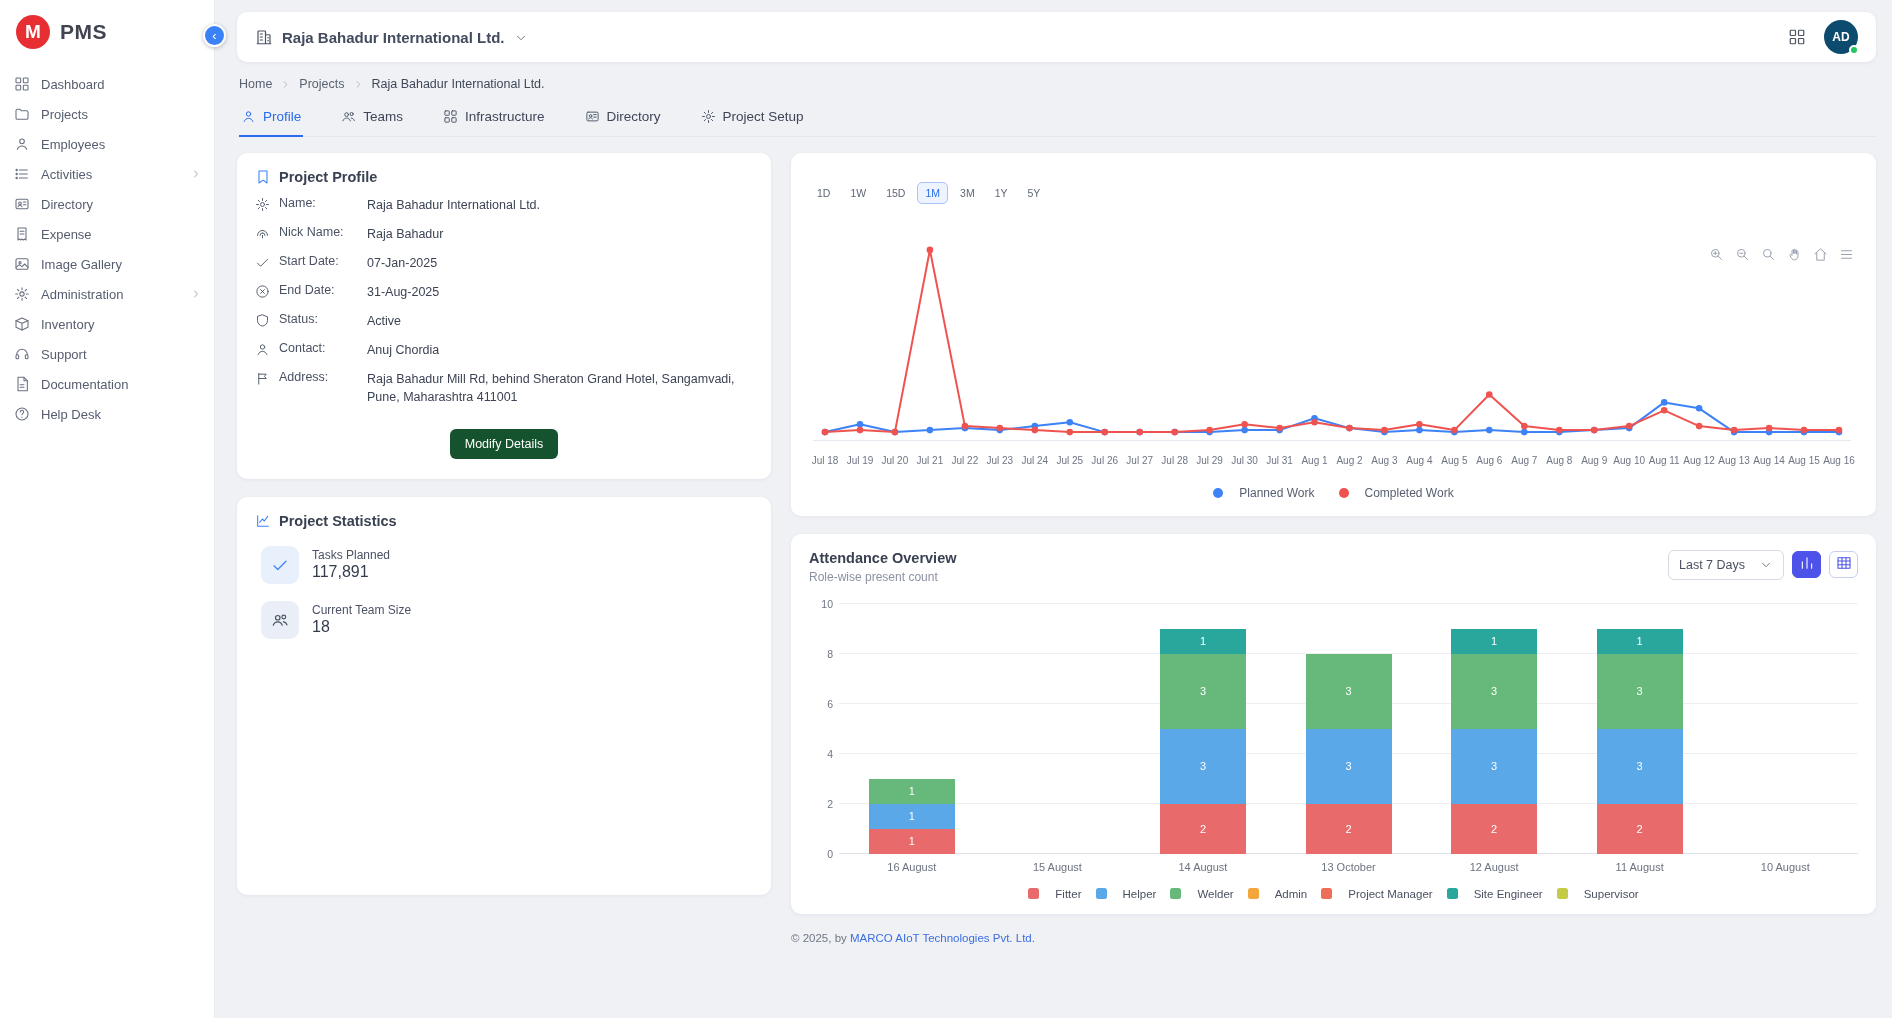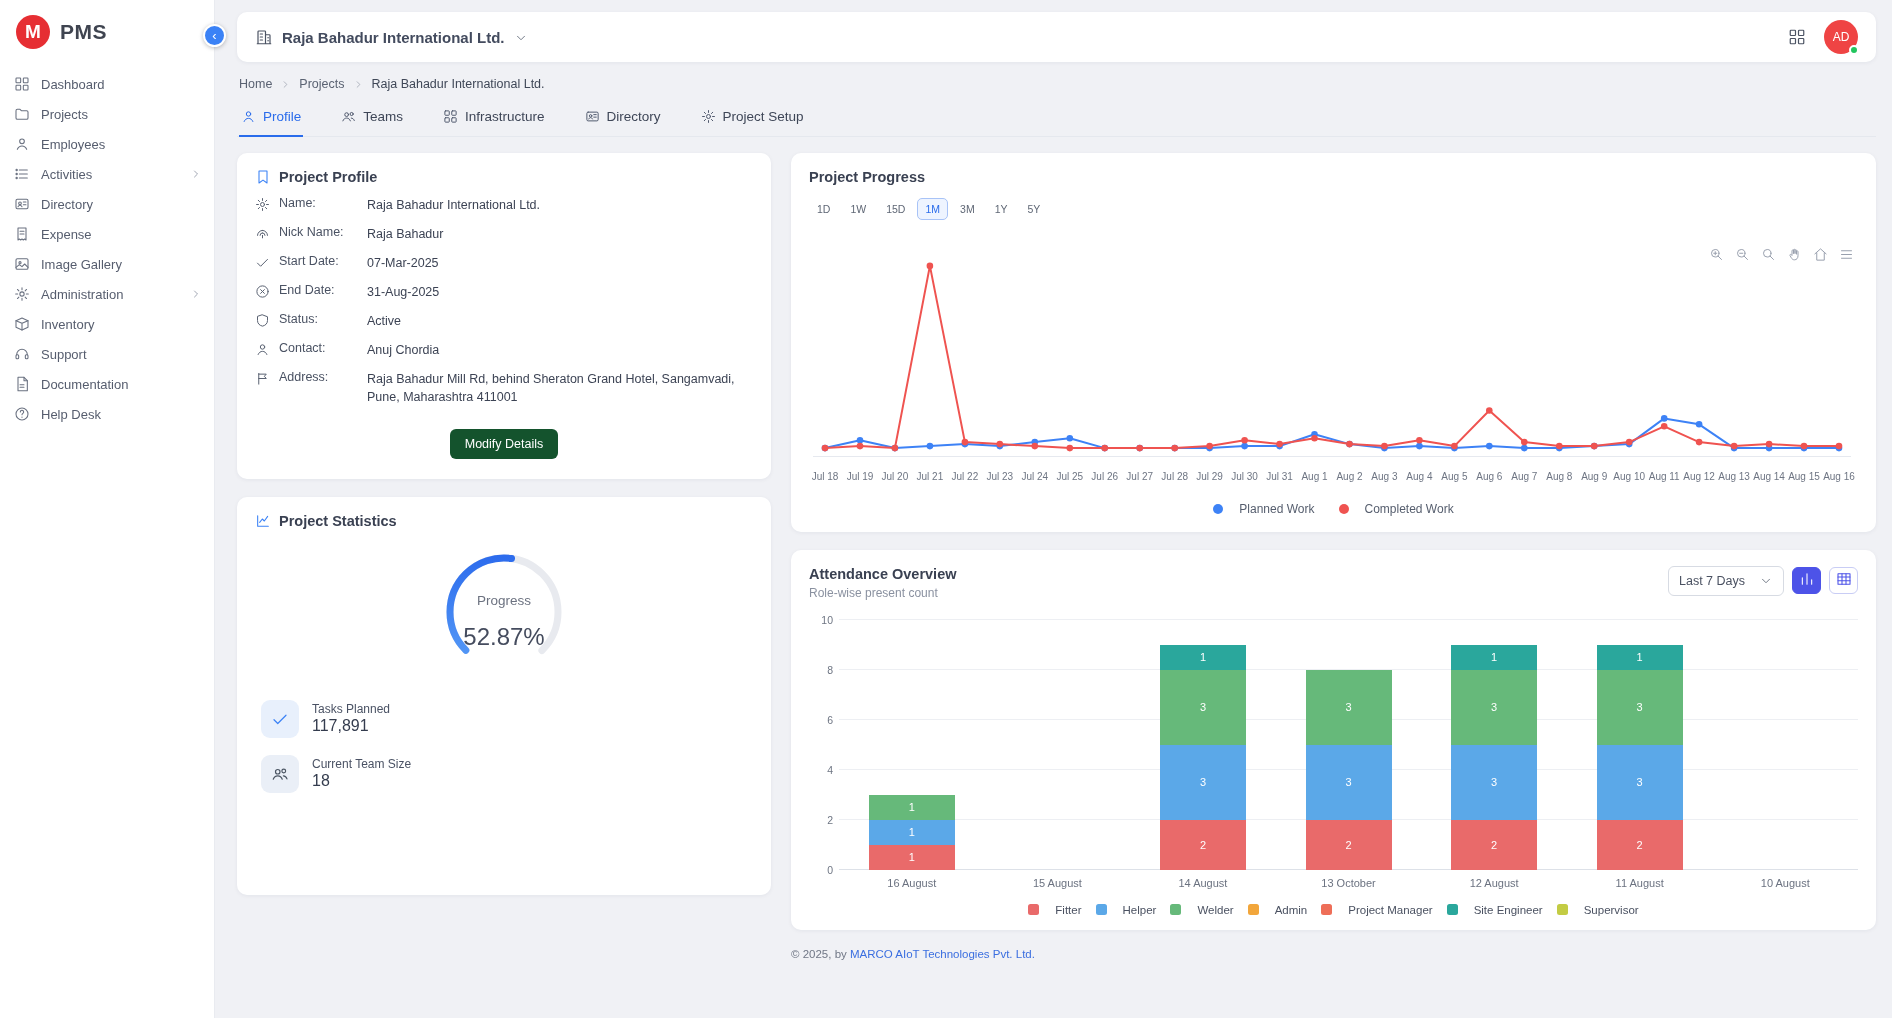--- a/index.html
+++ b/index.html
@@ -22,21 +22,21 @@
 
   
   .main { flex:1; padding:0 16px 0 22px; overflow:hidden; }
   .card { background:#fff; border-radius:10px; box-shadow:0 1px 4px rgba(25,35,60,.06); }
   .topbar { margin-top:12px; height:50px; display:flex; align-items:center; justify-content:space-between; padding:0 18px; }
   .company { display:flex; align-items:center; gap:9px; font-size:15px; font-weight:600; color:#434b5e; cursor:pointer; }
   .company .b-icon { color:#4b5363; display:flex; }
   .company .c-chev { color:#6b7280; display:flex; margin-top:2px; }
   .top-right { display:flex; align-items:center; gap:18px; }
   .apps-icon { color:#4b5363; display:flex; cursor:pointer; }
-  .avatar { position:relative; width:34px; height:34px; border-radius:50%; background:#ef4444; color:#fff; font-size:12px; font-weight:400; display:flex; align-items:center; justify-content:center; cursor:pointer; }
+  .avatar { position:relative; width:34px; height:34px; border-radius:50%; background:#0c4a6e; color:#fff; font-size:12px; font-weight:700; display:flex; align-items:center; justify-content:center; cursor:pointer; }
   .status-dot { position:absolute; right:-1px; bottom:-1px; width:10px; height:10px; border-radius:50%; background:#22c55e; border:2px solid #fff; }
 
   .breadcrumb { display:flex; align-items:center; gap:8px; margin:15px 2px 0; font-size:12.5px; color:#5a6272; }
   .crumb { cursor:pointer; }
   .crumb.last { color:#3f4757; cursor:default; }
   .crumb-sep { color:#9aa0ad; display:flex; }
 
   .tabs { display:flex; gap:36px; margin-top:8px; border-bottom:1.5px solid #e5e8ee; padding:0 2px; }
   .tab { display:flex; align-items:center; gap:7px; padding:10px 2px 11px; font-size:13.5px; color:#3e4657; cursor:pointer; }
   .tab .t-icon { display:flex; color:#515a6e; }
@@ -390,21 +390,21 @@
               </div>
               <div class="p-row">
                 <span class="p-label">
                   <span class="f-icon">
                     <svg viewBox="0 0 24 24" width="15" height="15" fill="none" stroke="currentColor" stroke-width="1.6" stroke-linecap="round" stroke-linejoin="round">
                       <path d="M4 13l5 5L20 7"></path>
                     </svg>
                   </span>
                   <span>Start Date:</span>
                 </span>
-                <span class="p-value">07-Mar-2025</span>
+                <span class="p-value">07-Jan-2025</span>
               </div>
               <div class="p-row">
                 <span class="p-label">
                   <span class="f-icon">
                     <svg viewBox="0 0 24 24" width="15" height="15" fill="none" stroke="currentColor" stroke-width="1.6" stroke-linecap="round" stroke-linejoin="round">
                       <circle cx="12" cy="12" r="9"></circle>
                       <path d="M9 9l6 6M15 9l-6 6"></path>
                     </svg>
                   </span>
                   <span>End Date:</span>
@@ -453,34 +453,20 @@
 
         <section class="card stats-card">
           <div class="card-head">
             <span class="h-icon">
                 <svg viewBox="0 0 24 24" width="16" height="16" fill="none" stroke="currentColor" stroke-width="1.6" stroke-linecap="round" stroke-linejoin="round">
                   <path d="M4 4v16h16"></path>
                   <path d="M7 14l4-5 3 3 5-7"></path>
                 </svg>
               </span>
             <span>Project Statistics</span>
-          </div>
-          <div class="gauge-wrap">
-            <svg id="gauge-svg" width="150" height="138" viewBox="0 0 150 138">
-              <defs>
-                <linearGradient id="gaugeGrad" x1="0%" y1="100%" x2="100%" y2="0%">
-                  <stop offset="0%" stop-color="#2563eb"></stop>
-                  <stop offset="100%" stop-color="#5fa5f9"></stop>
-                </linearGradient>
-              </defs>
-              <circle id="gauge-track" cx="75" cy="67" r="54" fill="none" stroke-width="7" stroke-linecap="round" transform="rotate(135 75 67)" stroke="#e8eaef" stroke-dasharray="254.46900494077323 339.29200658769764"></circle>
-              <circle id="gauge-fill" cx="75" cy="67" r="54" fill="none" stroke="url(#gaugeGrad)" stroke-width="7" stroke-linecap="round" transform="rotate(135 75 67)" stroke-dasharray="134.53776291218682 339.29200658769764"></circle>
-            </svg>
-            <div class="gauge-label">Progress</div>
-            <div class="gauge-value">52.87%</div>
           </div>
           <div id="stats-list">
               <div class="stat-row">
                 <div class="stat-icon">
                   <svg viewBox="0 0 24 24" width="18" height="18" fill="none" stroke="currentColor" stroke-width="1.6" stroke-linecap="round" stroke-linejoin="round">
                     <path d="M4 13l5 5L20 7"></path>
                   </svg>
                 </div>
                 <div>
                   <div class="stat-label">Tasks Planned</div>
@@ -502,23 +488,20 @@
                 </div>
               </div>
             </div>
         </section>
 
       </div>
 
       <div class="col-right">
 
         <section class="card progress-card">
-          <div class="card-head" style="gap:0;">
-            <span>Project Progress</span>
-          </div>
           <div class="range-row" id="range-row">
               <button class="range-btn">1D</button>
               <button class="range-btn">1W</button>
               <button class="range-btn">15D</button>
               <button class="range-btn active">1M</button>
               <button class="range-btn">3M</button>
               <button class="range-btn">1Y</button>
               <button class="range-btn">5Y</button>
             </div>
           <div class="chart-toolbar" id="chart-toolbar">

